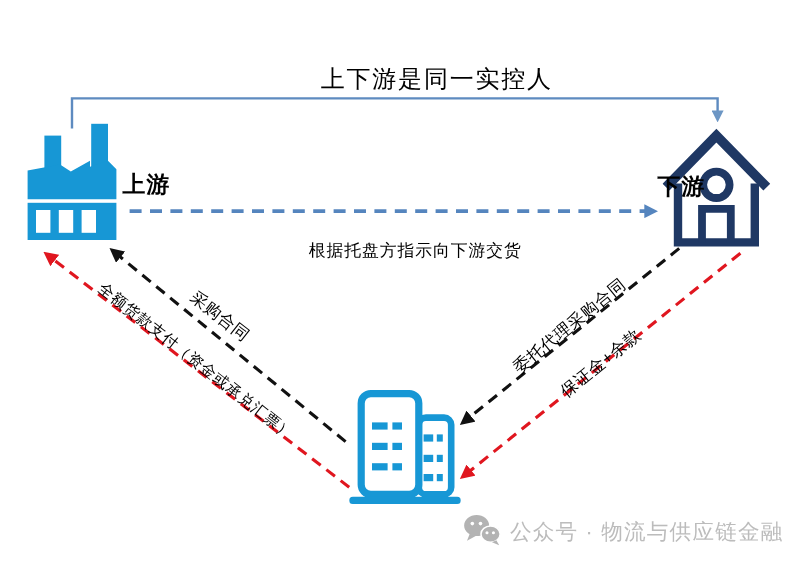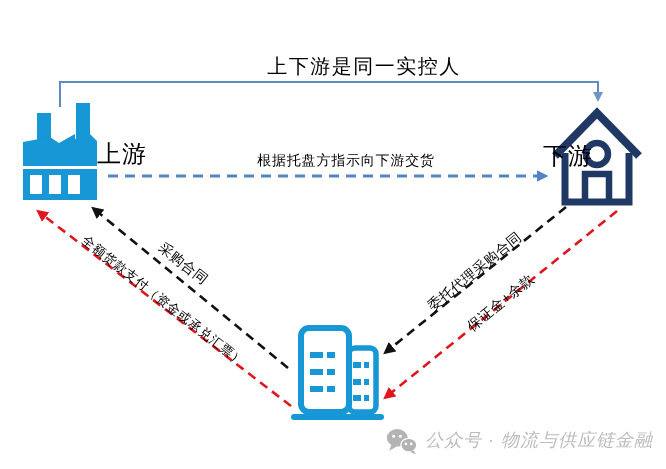--- a/index.html
+++ b/index.html
@@ -1,27 +1,27 @@
 <!DOCTYPE html>
 <html><head>
 <meta charset="utf-8">
 <style>
   html,body{margin:0;padding:0;background:#ffffff;}
   body{font-family:"Liberation Sans","DejaVu Sans",sans-serif;}
   .canvas{position:relative;width:666px;height:469px;background:#fff;overflow:hidden;}
   .layer{position:absolute;left:0;top:0;width:666px;height:469px;}
   .icon-box{position:absolute;}
   .lbl{position:absolute;color:#000;white-space:nowrap;transform:translate(-50%,-50%);}
-  .lbl.node{font-weight:normal;font-size:24px;letter-spacing:1px;}
+  .lbl.node{font-weight:bold;font-size:19px;letter-spacing:1px;}
   .lbl.flow-top{font-size:20px;letter-spacing:1.5px;}
-  .lbl.flow-mid{font-size:14px;letter-spacing:0.8px;}
+  .lbl.flow-mid{font-size:14px;letter-spacing:0.8px;margin-top:48px;}
   .lbl.rot-left{transform:translate(-50%,-50%) rotate(38deg);font-size:14px;letter-spacing:0.5px;}
   .lbl.rot-left.small{font-size:13px;}
   .lbl.rot-right{transform:translate(-50%,-50%) rotate(-39deg);font-size:14px;letter-spacing:0.5px;}
-  .watermark{position:absolute;left:386px;top:428px;display:flex;align-items:flex-start;gap:7px;font-style:italic;}
+  .watermark{position:absolute;left:386px;top:428px;display:flex;align-items:flex-end;gap:7px;}
   .watermark .wm-text{color:#BCBCBC;font-size:18px;letter-spacing:1px;white-space:nowrap;}
 </style>
 </head>
 <body>
 
 <div class="canvas">
 
   <svg class="layer" viewBox="0 0 666 469">
     <defs>
       <marker id="m-conn" viewBox="0 0 10 10" refX="7" refY="5" markerWidth="5" markerHeight="5" orient="auto">

